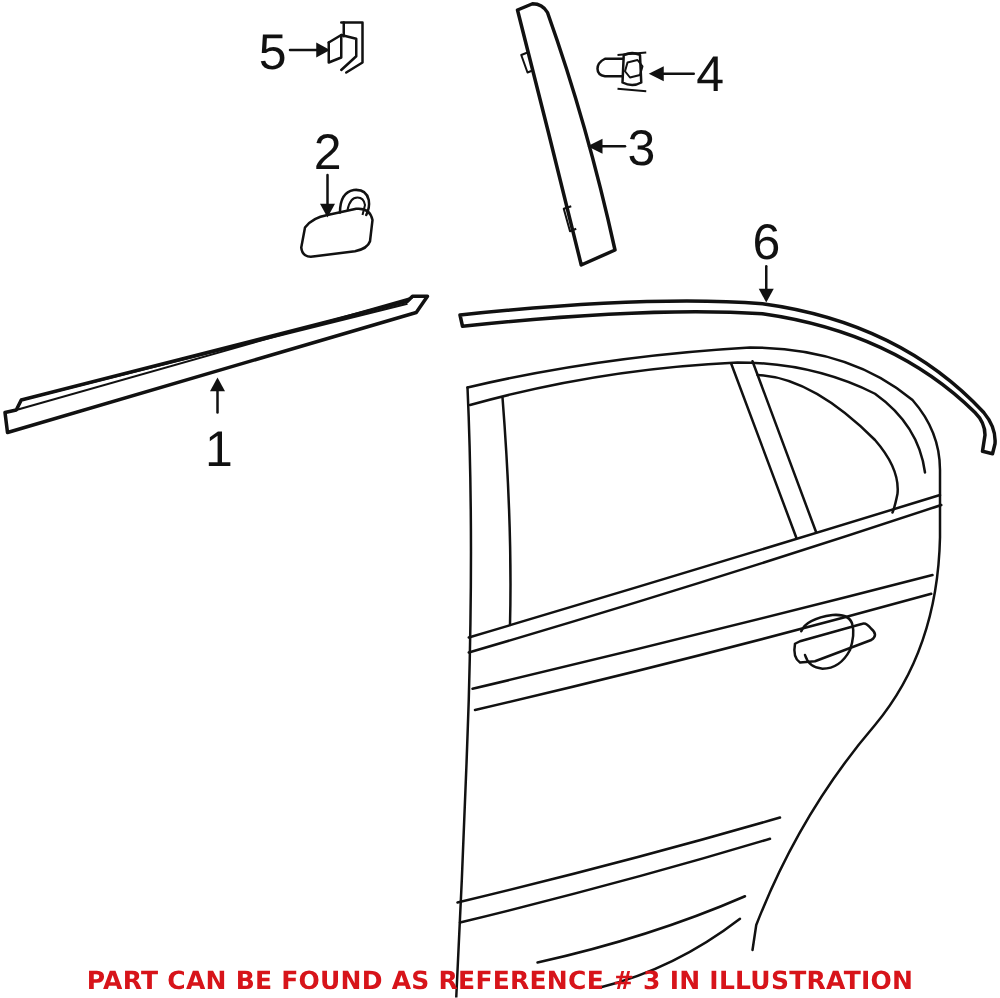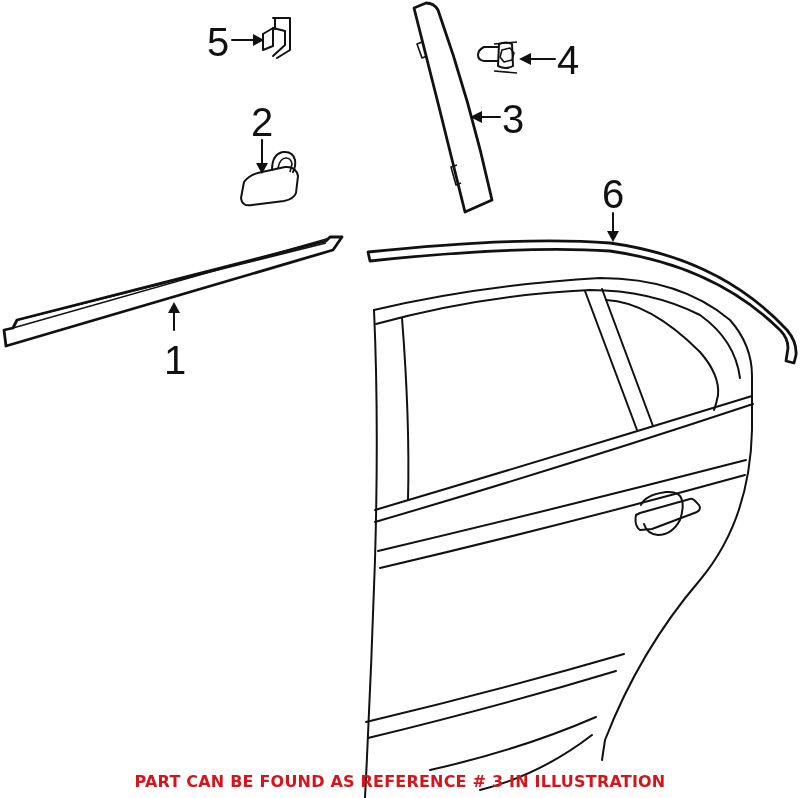--- a/index.html
+++ b/index.html
@@ -11,21 +11,21 @@
       font-size: 40px;
       line-height: 1;
       color: #111111;
     }
     .caption {
       position: absolute;
       left: 0; width: 800px; top: 772px;
       text-align: center;
       font-family: "DejaVu Sans", sans-serif;
       font-weight: bold;
-      font-size: 16px;
+      font-size: 20px;
       letter-spacing: 0.2px;
     }
     svg .stroke { fill: none; stroke: #111111; stroke-width: 2; stroke-linejoin: round; stroke-linecap: round; }
     svg .thick { fill: none; stroke: #111111; stroke-width: 2.8; stroke-linejoin: round; }
     svg .thin { fill: none; stroke: #111111; stroke-width: 1.6; stroke-linejoin: round; }
   </style>
 </head>
 <body>
 
 <svg id="diagram" viewBox="0 0 800 798" xmlns="http://www.w3.org/2000/svg">

